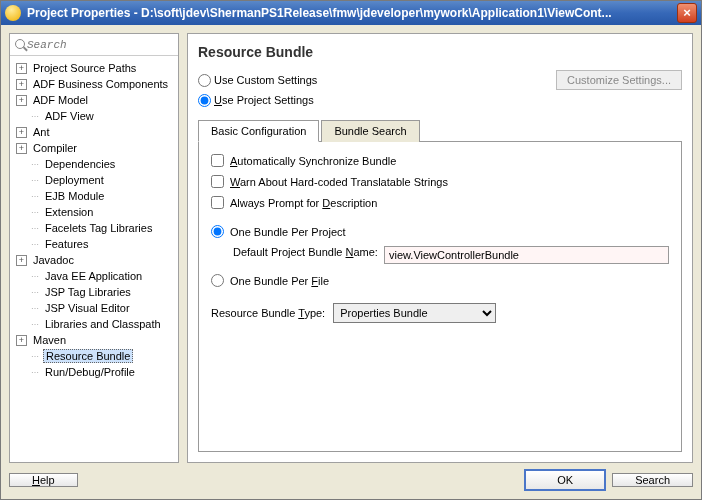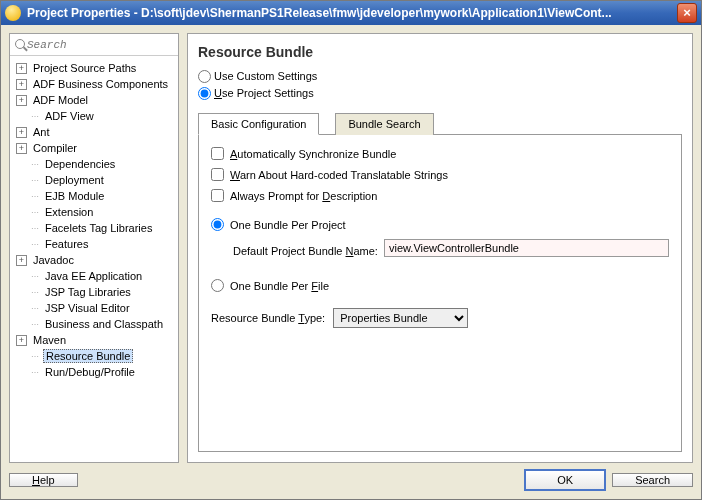--- a/index.html
+++ b/index.html
@@ -23,28 +23,28 @@
 .tree-item.child { padding-left: 19px; }
 .tree-item.child:before { content: "⋯"; color: #aaa; width: 10px; display: inline-block; margin-right: 2px; font-size: 8px; }
 .tree-item.selected span.lbl { background: #cde2fb; border: 1px dotted #666; padding: 0 2px; }
 .tree-item .lbl { padding: 0 2px; }
 .panel { flex: 1; border: 1px solid #a0a0a0; background: #fff; padding: 10px; display: flex; flex-direction: column; }
 .panel-title { font-size: 14px; font-weight: bold; margin-bottom: 10px; color: #333; }
 .settings-row { display: flex; align-items: center; margin-bottom: 4px; }
 .settings-row .radio-wrap { flex: 1; display: flex; gap: 3px; }
 .customize-btn { padding: 3px 10px; color: #888; border: 1px solid #bbb; background: #efefef; }
 .tabs { display: flex; border-bottom: 1px solid #999; margin-top: 8px; }
-.tab { padding: 4px 12px; border: 1px solid #999; border-bottom: none; background: #ece9d8; margin-right: 16px; cursor: pointer; position: relative; top: 1px; }
+.tab { padding: 4px 12px; border: 1px solid #999; border-bottom: none; background: #ece9d8; margin-right: 2px; cursor: pointer; position: relative; top: 1px; }
 .tab.active { background: #fff; border-bottom: 1px solid #fff; }
 .tab-content { border: 1px solid #999; border-top: none; flex: 1; padding: 12px; background: #fff; }
 .checkbox-row, .radio-row { display: flex; align-items: center; gap: 6px; margin-bottom: 8px; }
-.sub-row { margin-left: 22px; display: flex; align-items: flex-end; gap: 6px; margin-bottom: 22px; }
+.sub-row { margin-left: 22px; display: flex; align-items: flex-start; gap: 6px; margin-bottom: 10px; }
 .sub-row input[type=text] { flex: 1; padding: 2px 4px; border: 1px solid #999; background: #fff5f5; }
 .type-row { display: flex; align-items: center; gap: 8px; margin-top: 10px; }
-.type-row select { padding: 2px; border: 1px solid #7a7a7a; width: 135px; }
+.type-row select { padding: 2px; border: 1px solid #7a7a7a; width: 163px; }
 .button-bar { display: flex; align-items: center; }
 .button-bar .spacer { flex: 1; }
 .btn { padding: 0 22px; border: 1px solid #888; background: linear-gradient(to bottom, #fff, #e8e8e8); cursor: pointer; margin-left: 6px; }
 .btn.help { margin-left: 0; }
 .btn.default { border: 2px solid #4a76c8; padding: 3px 31px; }
 u { text-decoration: underline; }
 input[type=radio], input[type=checkbox] { margin: 0; width: 13px; height: 13px; }
 </style>
 </head>
 <body>
@@ -111,41 +111,42 @@
             <div class="tree-item child">
               <span class="lbl">Java EE Application</span>
             </div>
             <div class="tree-item child">
               <span class="lbl">JSP Tag Libraries</span>
             </div>
             <div class="tree-item child">
               <span class="lbl">JSP Visual Editor</span>
             </div>
             <div class="tree-item child">
-              <span class="lbl">Business and Classpath</span>
+              <span class="lbl">Libraries and Classpath</span>
             </div>
             <div class="tree-item">
               <span class="exp">+</span>
               <span class="lbl">Maven</span>
             </div>
             <div class="tree-item child selected">
               <span class="lbl">Resource Bundle</span>
             </div>
             <div class="tree-item child">
               <span class="lbl">Run/Debug/Profile</span>
             </div>
           </div>
       </div>
       <div class="panel">
         <div class="panel-title">Resource Bundle</div>
         <div class="settings-row">
           <div class="radio-wrap">
             <input type="radio" name="settingsMode" style="">
             <span><span>Use Custom Settings</span></span>
           </div>
+          <button class="customize-btn" disabled=""><span>Customize Settings...</span></button>
         </div>
         <div class="settings-row">
           <div class="radio-wrap">
             <input type="radio" name="settingsMode" checked="" style="">
             <span><u>U</u>se Project Settings</span>
           </div>
         </div>
         <div class="tabs">
           <div class="tab active">Basic Configuration</div>
           <div class="tab">Bundle Search</div>

